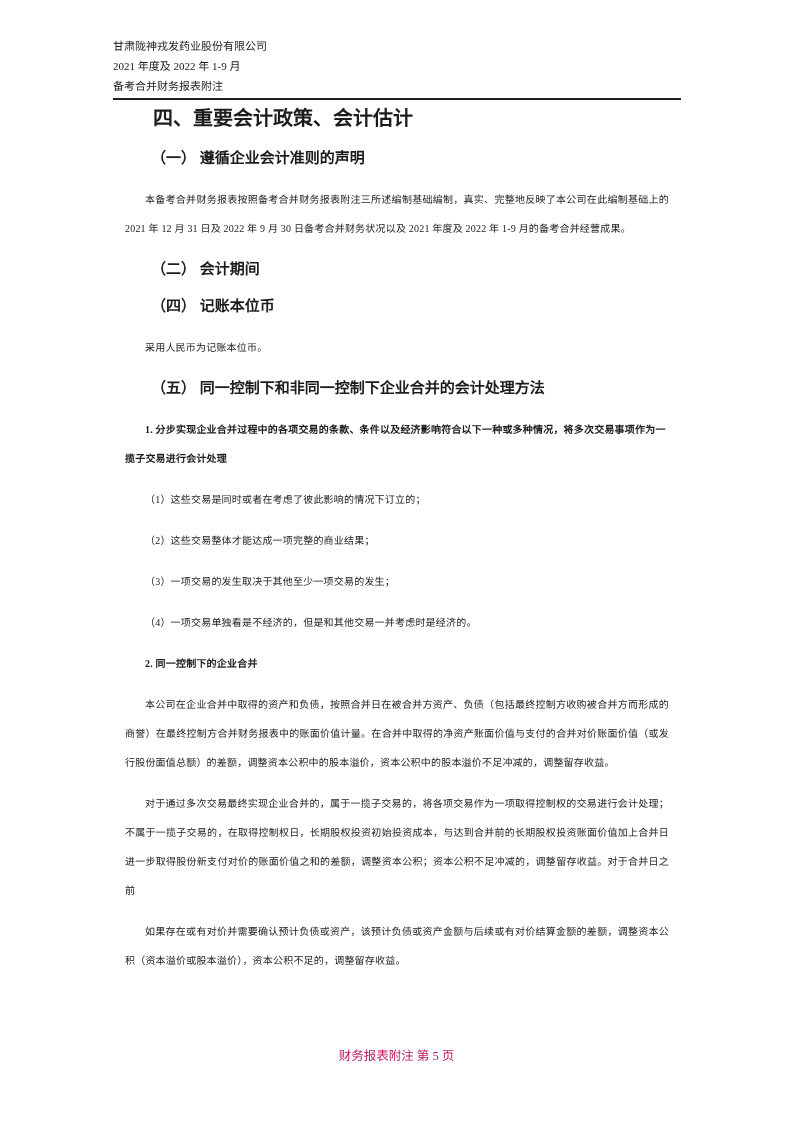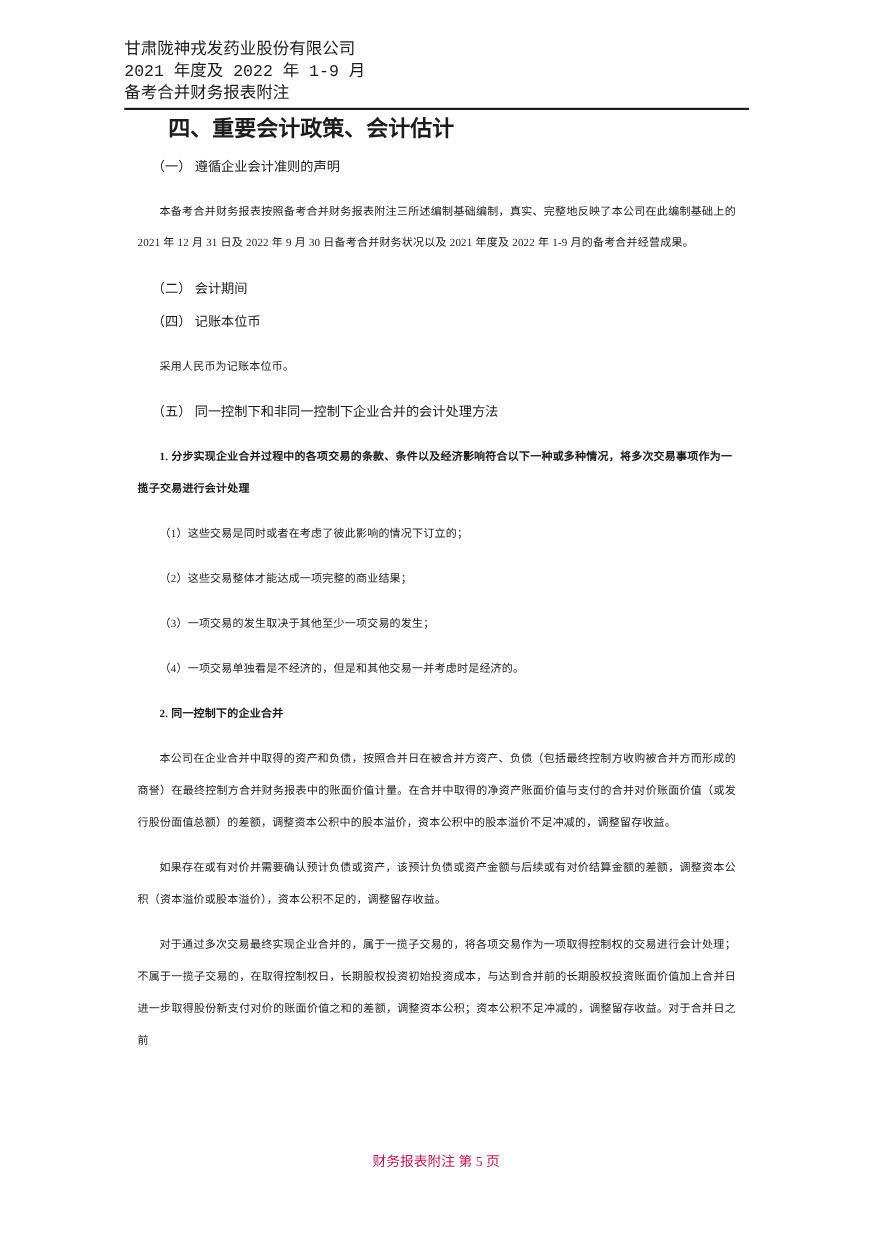--- a/index.html
+++ b/index.html
@@ -16,42 +16,41 @@
     font-family: "Liberation Serif", "DejaVu Serif", serif;
     overflow: hidden;
   }
   .content {
     position: absolute;
     left: 113px;
     right: 112px;
     top: 36px;
   }
   .doc-header {
-    font-size: 15px;
+    font-size: 11px;
     line-height: 20px;
     padding-bottom: 2px;
     border-bottom: 2px solid #1f1f1f;
-    font-family: Liberation Mono, monospace;
   }
   .doc-header div {
     white-space: nowrap;
   }
   .main-title {
     font-size: 20px;
     font-weight: bold;
     line-height: 36px;
     text-indent: 2em;
     margin: 0;
   }
   .sec-heading {
-    font-size: 12px;
-    font-weight: normal;
+    font-size: 15px;
+    font-weight: bold;
     line-height: 29px;
     text-indent: 2em;
-    margin: 1px;
+    margin: 8px;
   }
   .body-para {
     font-size: 10px;
     line-height: 29px;
     text-indent: 2em;
     text-align: justify;
     margin: 12px;
     letter-spacing: 0.2px;
   }
   .bold-para {
@@ -93,19 +92,19 @@
     <p class="body-para">采用人民币为记账本位币。</p>
 
     <p class="sec-heading">（五） 同一控制下和非同一控制下企业合并的会计处理方法</p>
     <p class="body-para bold-para">1. 分步实现企业合并过程中的各项交易的条款、条件以及经济影响符合以下一种或多种情况，将多次交易事项作为一揽子交易进行会计处理</p>
     <p class="body-para">（1）这些交易是同时或者在考虑了彼此影响的情况下订立的；</p>
     <p class="body-para">（2）这些交易整体才能达成一项完整的商业结果；</p>
     <p class="body-para">（3）一项交易的发生取决于其他至少一项交易的发生；</p>
     <p class="body-para">（4）一项交易单独看是不经济的，但是和其他交易一并考虑时是经济的。</p>
     <p class="body-para bold-para">2. 同一控制下的企业合并</p>
     <p class="body-para">本公司在企业合并中取得的资产和负债，按照合并日在被合并方资产、负债（包括最终控制方收购被合并方而形成的商誉）在最终控制方合并财务报表中的账面价值计量。在合并中取得的净资产账面价值与支付的合并对价账面价值（或发行股份面值总额）的差额，调整资本公积中的股本溢价，资本公积中的股本溢价不足冲减的，调整留存收益。</p>
+    <p class="body-para">对于通过多次交易最终实现企业合并的，属于一揽子交易的，将各项交易作为一项取得控制权的交易进行会计处理；不属于一揽子交易的，在取得控制权日，长期股权投资初始投资成本，与达到合并前的长期股权投资账面价值加上合并日进一步取得股份新支付对价的账面价值之和的差额，调整资本公积；资本公积不足冲减的，调整留存收益。对于合并日之前</p>
     <p class="body-para">如果存在或有对价并需要确认预计负债或资产，该预计负债或资产金额与后续或有对价结算金额的差额，调整资本公积（资本溢价或股本溢价），资本公积不足的，调整留存收益。</p>
-    <p class="body-para">对于通过多次交易最终实现企业合并的，属于一揽子交易的，将各项交易作为一项取得控制权的交易进行会计处理；不属于一揽子交易的，在取得控制权日，长期股权投资初始投资成本，与达到合并前的长期股权投资账面价值加上合并日进一步取得股份新支付对价的账面价值之和的差额，调整资本公积；资本公积不足冲减的，调整留存收益。对于合并日之前</p>
 
   </div>
 
   <div class="page-footer">财务报表附注 第 5 页</div>
 </div>
 
 </body></html>

